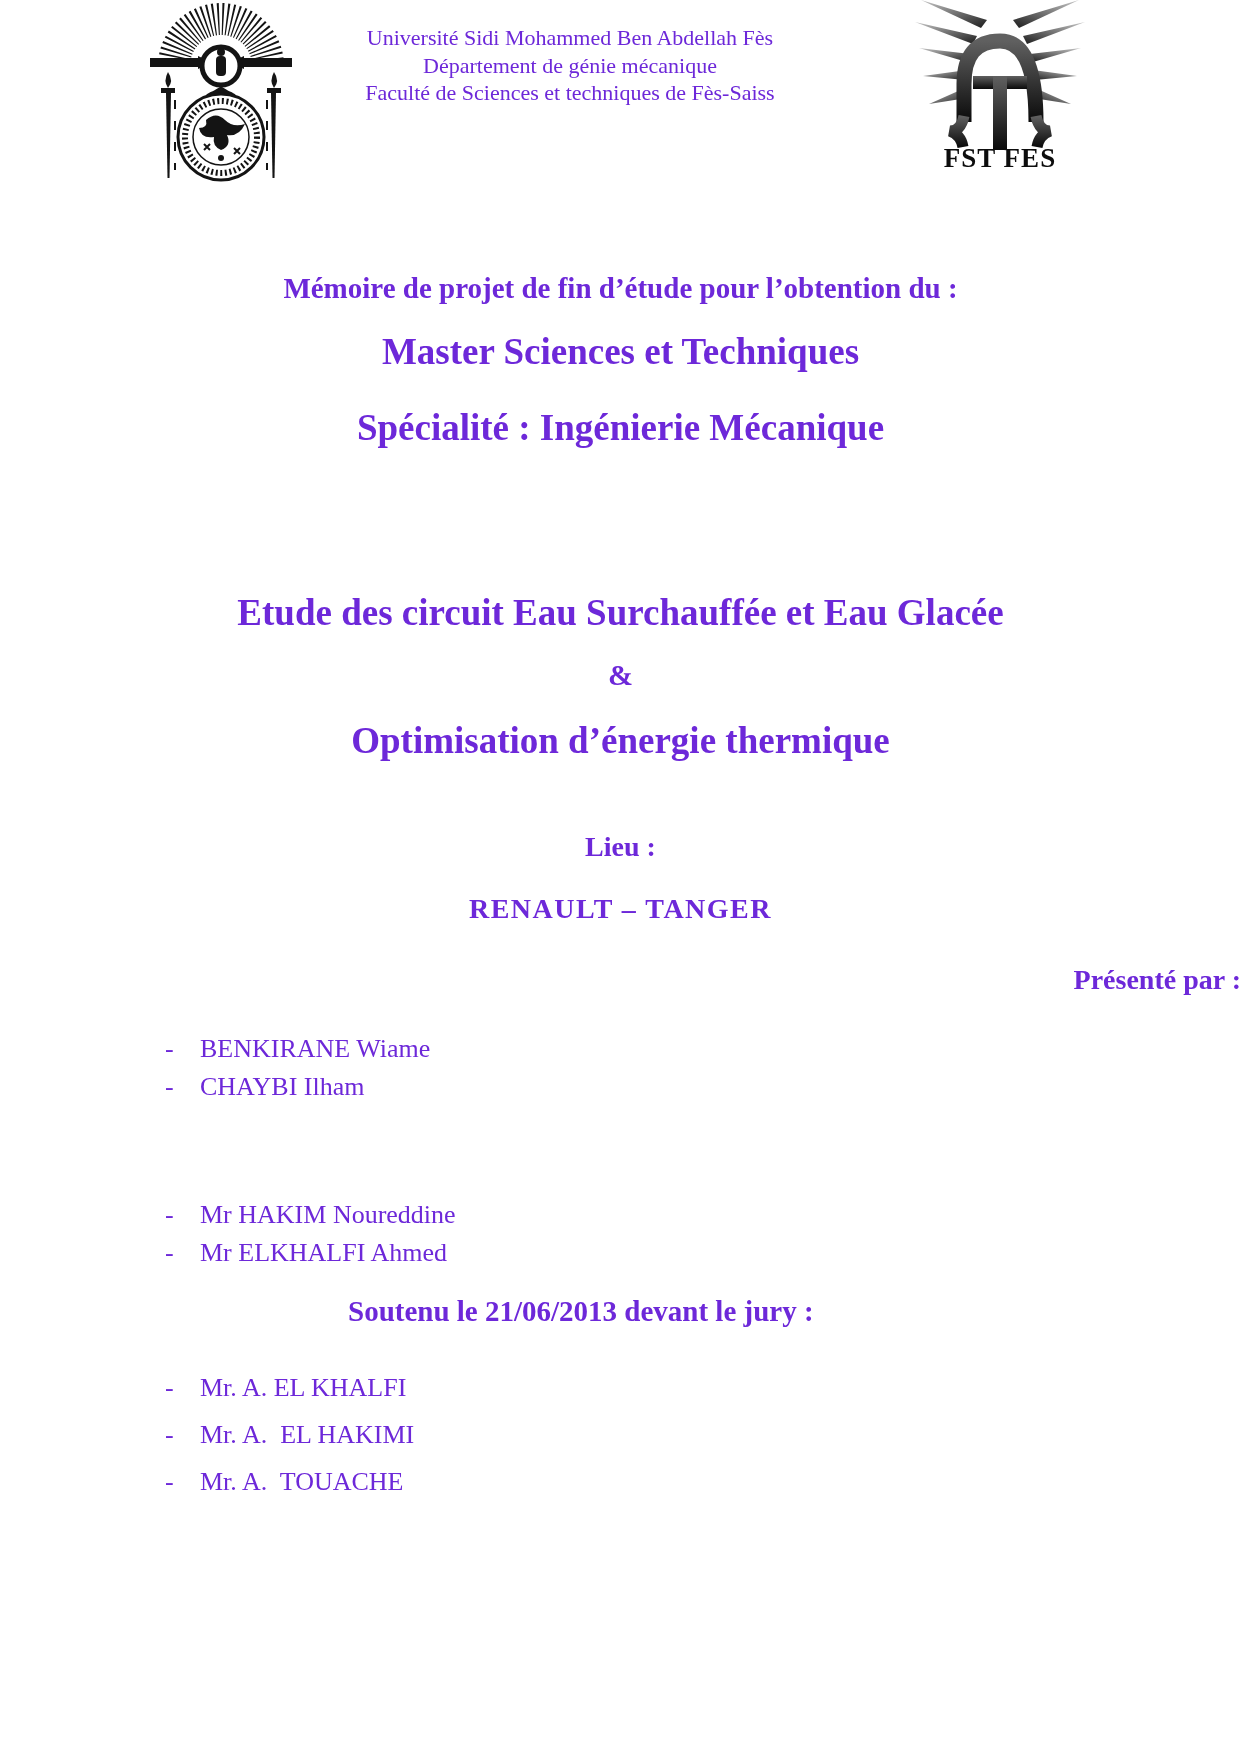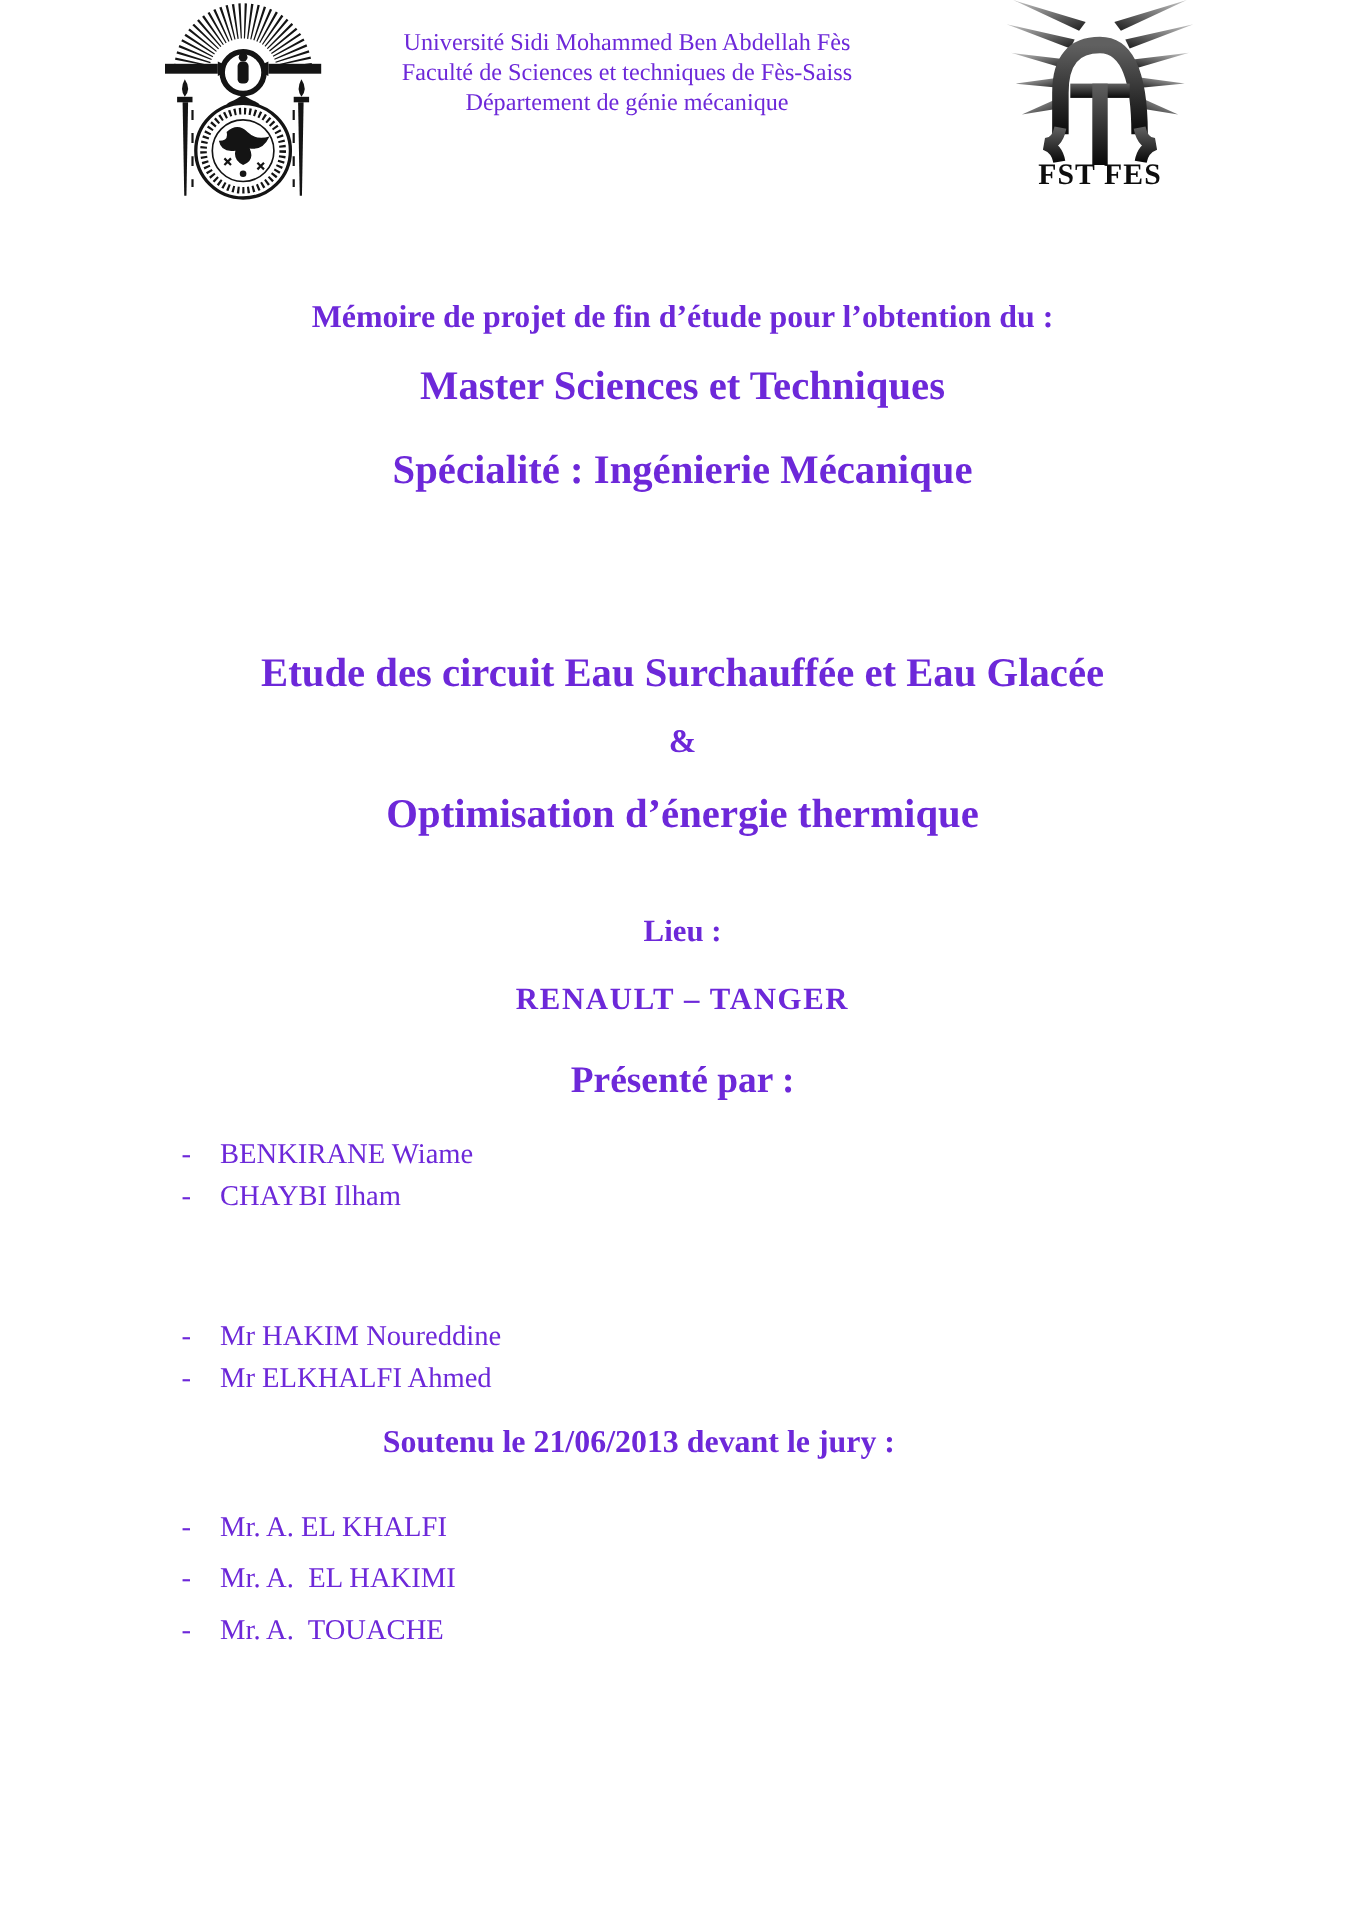--- a/index.html
+++ b/index.html
@@ -23,21 +23,21 @@
 
   .t-intro      {top:272px;font-size:29px;}
   .t-degree     {top:330px;font-size:37px;font-weight:bold;}
   .t-speciality {top:406px;font-size:37px;font-weight:bold;}
   .t-theme      {top:526px;font-size:26px;}
   .t-title1     {top:591px;font-size:37px;font-weight:bold;}
   .t-amp        {top:658px;font-size:30px;font-weight:bold;}
   .t-title2     {top:719px;font-size:37px;font-weight:bold;}
   .t-lieu       {top:831px;font-size:28px;}
   .t-renault    {top:893px;font-size:28px;letter-spacing:1.5px;}
-  .t-presente   {top:964px;font-size:34px;}
+  .t-presente   {top:964px;font-size:28px;text-align:right;}
   .t-encadre    {top:1129px;font-size:26px;}
   .t-soutenu    {top:1295px;left:348px;font-size:29px;font-weight:bold;white-space:pre-wrap;}
 
   .list{left:165px;font-size:26px;}
   .list-presenters{top:1030px;}
   .list-supervisors{top:1196px;}
   .list-jury{top:1364px;}
   .li{display:flex;line-height:38px;white-space:pre-wrap;}
   .list-jury .li{line-height:47px;}
   .li .dash{width:35px;flex:0 0 35px;}
@@ -76,22 +76,22 @@
     <circle cx="75" cy="135" r="36" fill="none" stroke="#141414" stroke-width="6" stroke-dasharray="2 2.6"></circle>
     <circle cx="75" cy="135" r="28" fill="none" stroke="#141414" stroke-width="1.5"></circle>
     <path d="M60 118 q10 -9 19 0 q8 8 20 4 q-6 13 -18 11 q5 11 -6 15 q-9 -4 -7 -13 q-13 2 -15 -9 q9 0 7 -8 z" fill="#141414"></path>
     <path d="M58 142 l6 6 m0 -6 l-6 6" stroke="#141414" stroke-width="2"></path>
     <path d="M88 146 l6 6 m0 -6 l-6 6" stroke="#141414" stroke-width="2"></path>
     <circle cx="75" cy="156" r="3" fill="#141414"></circle>
   </svg>
 
   <div class="abs header-text">
     <div>Université Sidi Mohammed Ben Abdellah Fès</div>
+    <div>Département de génie mécanique</div>
     <div>Faculté de Sciences et techniques de Fès-Saiss</div>
-    <div>Département de génie mécanique</div>
   </div>
 
   <svg class="abs logo-right" viewBox="0 0 170 175">
     <defs>
       <linearGradient id="mg" x1="0" y1="0" x2="0" y2="1">
         <stop offset="0" stop-color="#606060"></stop>
           <stop offset="1" stop-color="#0a0a0a"></stop>
       </linearGradient>
       <linearGradient id="rgl" x1="1" y1="1" x2="0" y2="0">
         <stop offset="0" stop-color="#1c1c1c"></stop>

